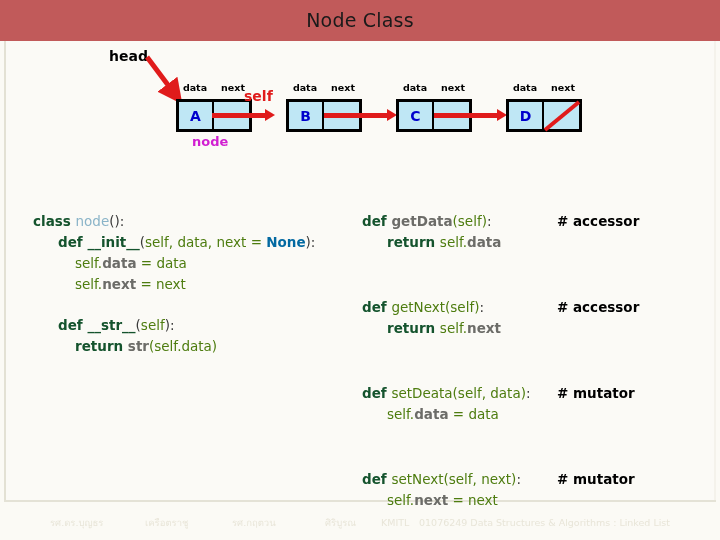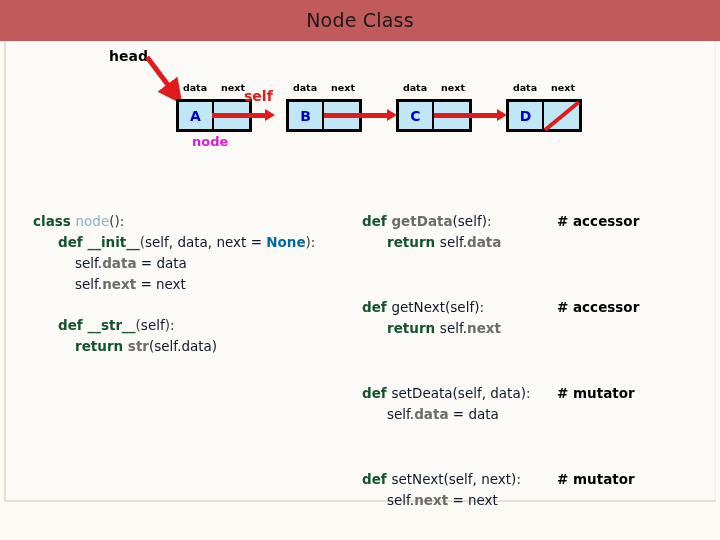--- a/index.html
+++ b/index.html
@@ -184,21 +184,21 @@
     line-height: 21px;
     white-space: pre;
   }
   #code-left  { left: 33px;  top: 211px; }
   #code-right { left: 362px; top: 211px; }
   .code-line { height: 21px; }
   .code-line.gap { height: 20px; }
   .kw   { color: #14532d; font-weight: bold; }
   .kw2  { color: #0369a1; font-weight: bold; }
   .name { color: #8ab4c8; }
-  .plain{ color: #0f172a; }
+  .plain{ color: #4d7c0f; }
   .bold-plain { color: #6c6c68; font-weight: bold; }
   .cmt  { color: #000000; font-weight: bold; }
   .punct{ color: #3a3a3a; }
   .ind1 { padding-left: 25px; }
   .ind2 { padding-left: 42px; }
   .cmt-col {
     position: absolute;
     font-family: "DejaVu Sans", sans-serif;
     font-size: 13.5px;
     line-height: 21px;
@@ -301,14 +301,22 @@
     </svg>
 
     <div id="label-link">self</div>
     <div id="label-node">node</div>
   </div>
 
   <div id="code-left" class="code-block"><div class="code-line"><span class="kw">class </span><span class="name">node</span><span class="punct">():</span></div><div class="code-line ind1"><span class="kw">def </span><span class="kw">__init__</span><span class="punct">(</span><span class="plain">self, data, next = </span><span class="kw2">None</span><span class="punct">):</span></div><div class="code-line ind2"><span class="plain">self.</span><span class="bold-plain">data</span><span class="plain"> = data</span></div><div class="code-line ind2"><span class="plain">self.</span><span class="bold-plain">next</span><span class="plain"> = next</span></div><div class="code-line gap">&nbsp;</div><div class="code-line ind1"><span class="kw">def </span><span class="kw">__str__</span><span class="punct">(</span><span class="plain">self</span><span class="punct">):</span></div><div class="code-line ind2"><span class="kw">return </span><span class="bold-plain">str</span><span class="plain">(self.data)</span></div></div>
 
   <div id="code-right" class="code-block"><div style="position: relative; margin-bottom: 44px;"><div><div class="code-line"><span class="kw">def </span><span class="bold-plain">getData</span><span class="plain">(self)</span><span class="punct">:</span></div><div class="code-line ind1"><span class="kw">return </span><span class="plain">self.</span><span class="bold-plain">data</span></div></div><div class="cmt cmt-col" style="left: 195px; top: 0px;"># accessor</div></div><div style="position: relative; margin-bottom: 44px;"><div><div class="code-line"><span class="kw">def </span><span class="plain">getNext</span><span class="plain">(self)</span><span class="punct">:</span></div><div class="code-line ind1"><span class="kw">return </span><span class="plain">self.</span><span class="bold-plain">next</span></div></div><div class="cmt cmt-col" style="left: 195px; top: 0px;"># accessor</div></div><div style="position: relative; margin-bottom: 44px;"><div><div class="code-line"><span class="kw">def </span><span class="plain">setDeata</span><span class="plain">(self, data)</span><span class="punct">:</span></div><div class="code-line ind1"><span class="plain">self.</span><span class="bold-plain">data</span><span class="plain"> = data</span></div></div><div class="cmt cmt-col" style="left: 195px; top: 0px;"># mutator</div></div><div style="position: relative; margin-bottom: 44px;"><div><div class="code-line"><span class="kw">def </span><span class="plain">setNext</span><span class="plain">(self, next)</span><span class="punct">:</span></div><div class="code-line ind1"><span class="plain">self.</span><span class="bold-plain">next</span><span class="plain"> = next</span></div></div><div class="cmt cmt-col" style="left: 195px; top: 0px;"># mutator</div></div></div>
 
+  <div id="footer">
+    <span class="f-a">รศ.ดร.บุญธร</span>
+    <span class="f-b">เครือตราชู</span>
+    <span class="f-c">รศ.กฤตวน</span>
+    <span class="f-d">ศิริบูรณ</span>
+    <span class="f-e">KMITL</span>
+    <span class="f-f">01076249 Data Structures &amp; Algorithms : Linked List</span>
+  </div>
 
 </div>
 
 </body></html>

